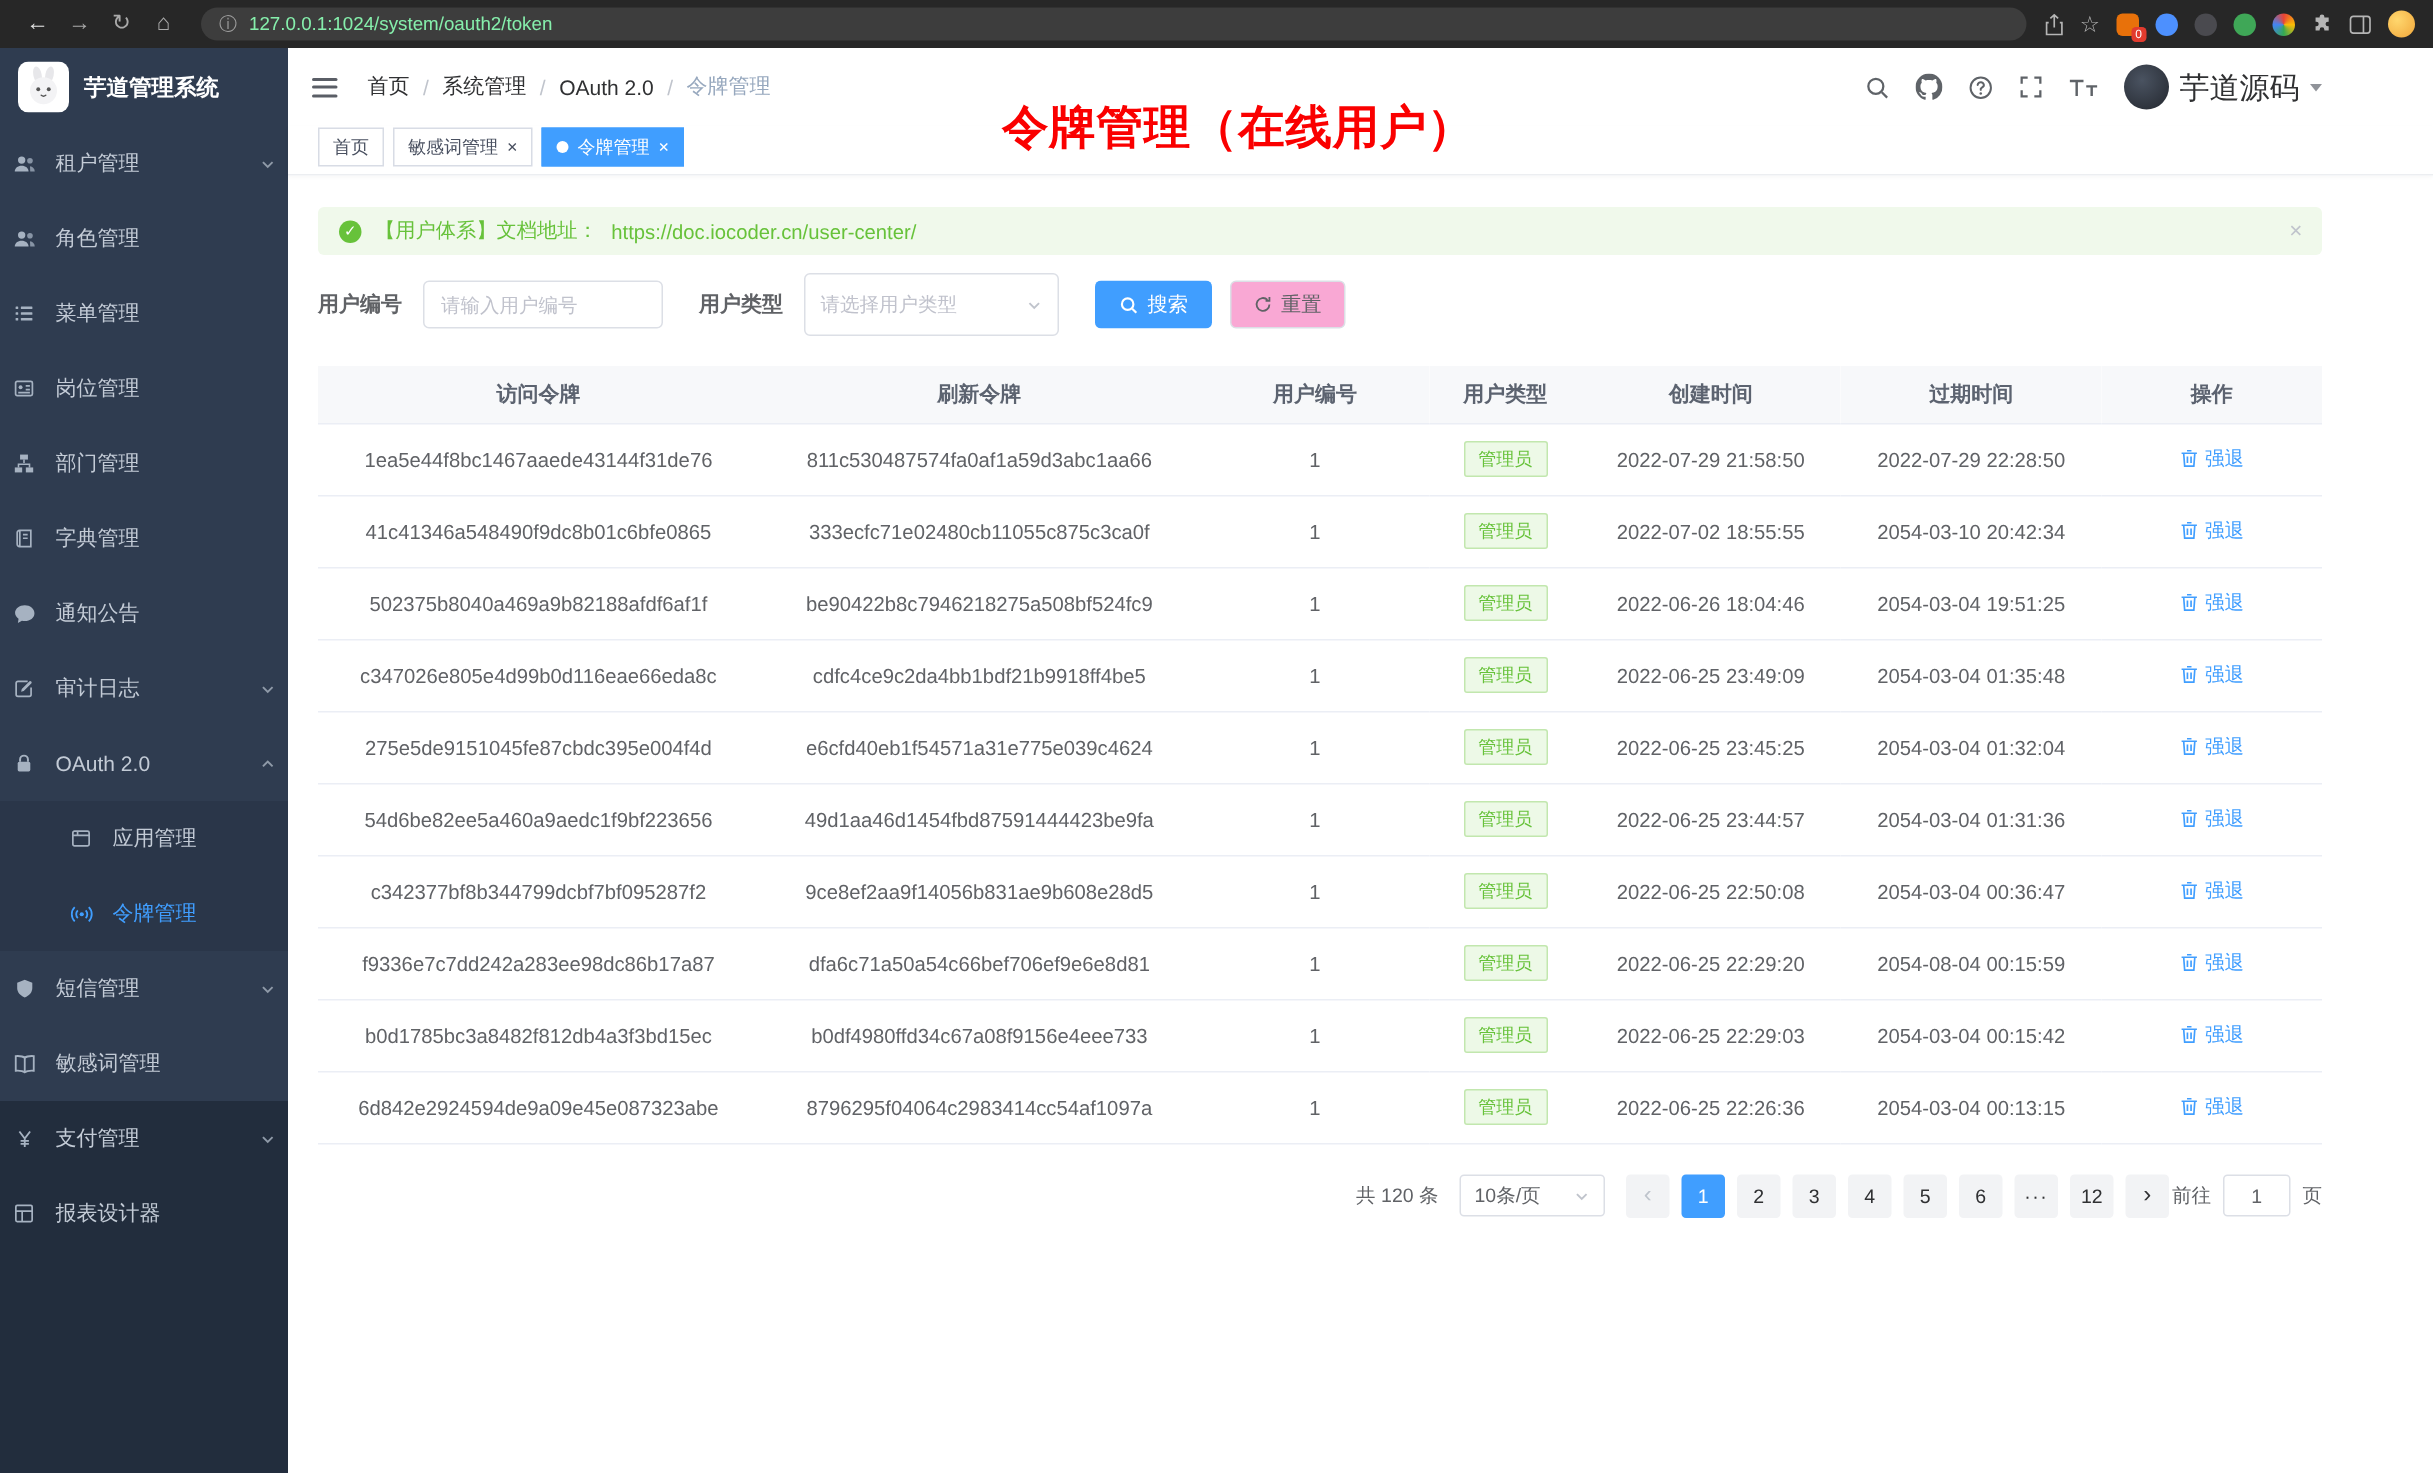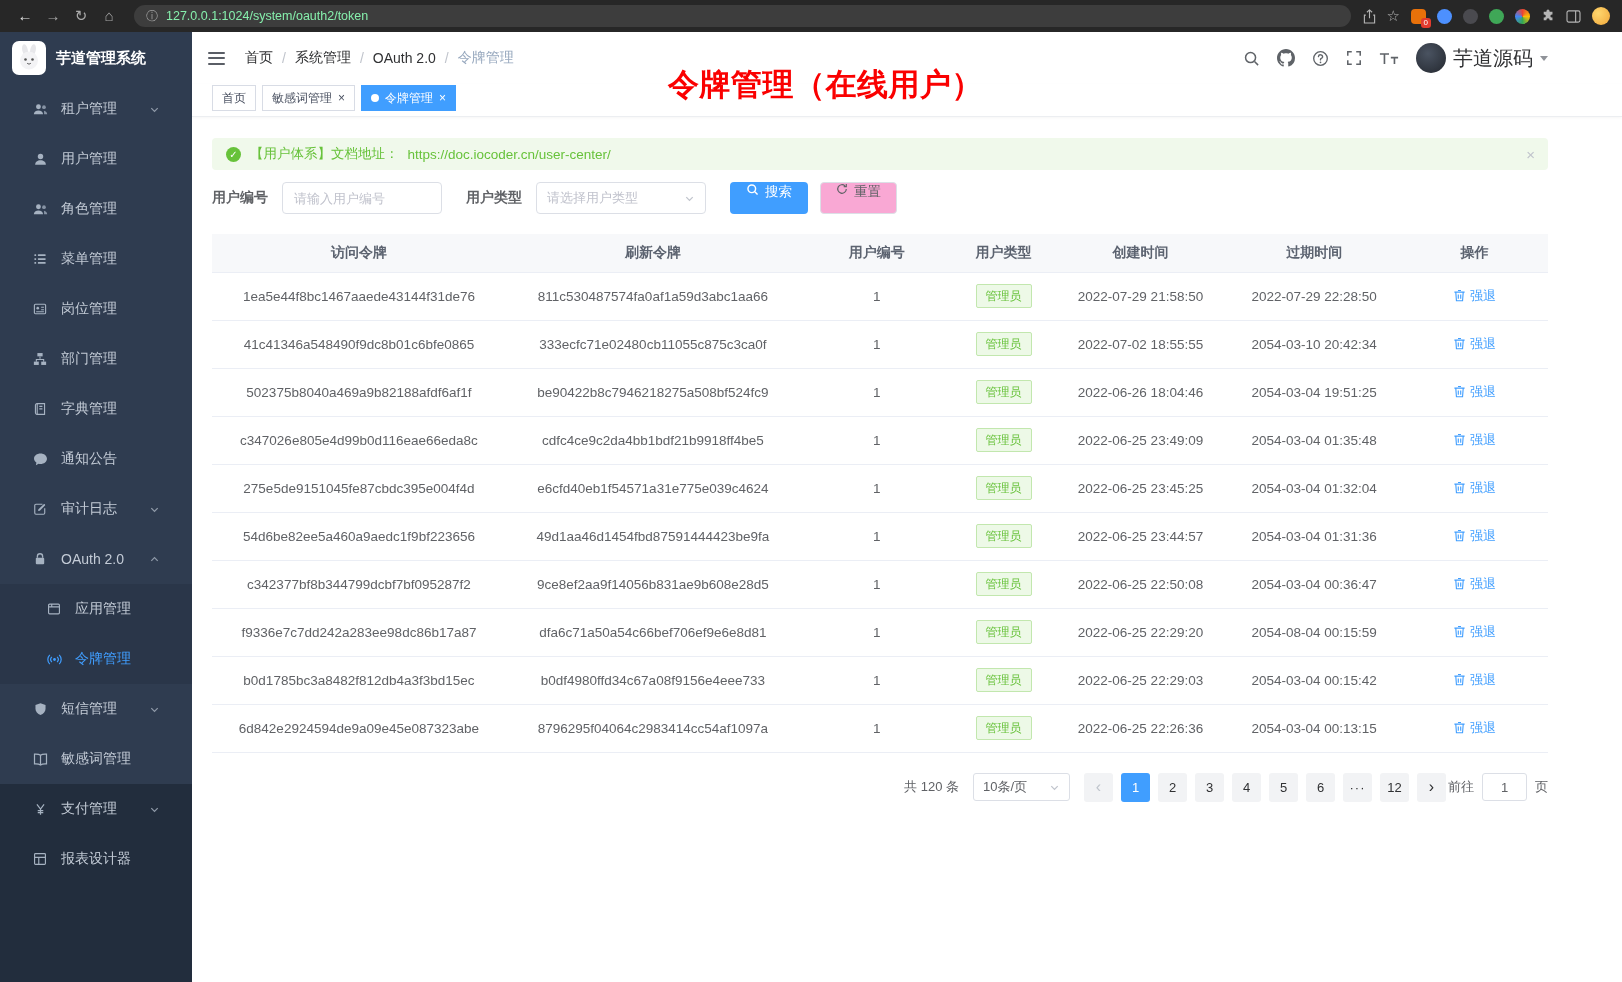--- a/index.html
+++ b/index.html
@@ -21,21 +21,21 @@
 .ext .badge{position:absolute;right:-5px;bottom:-4px;background:#e23b2e;color:#fff;font-size:8px;line-height:1;padding:1px 3px;border-radius:3px}
 .b-avatar{width:18px;height:18px;border-radius:50%;background:radial-gradient(circle at 35% 35%,#ffd76e,#f0a63a);cursor:pointer}
 
 
 .app{display:flex;height:950px}
 .sidebar{width:192px;flex-shrink:0;background:var(--sidebar-bg,#222d3d);display:flex;flex-direction:column}
 .logo{height:52px;background:var(--sidebar-item-bg,#2f3c50);display:flex;align-items:center;gap:10px;padding:0 12px;cursor:pointer}
 .logo-img{display:inline-flex;line-height:0}
 .logo-text{color:#fff;font-size:15px;font-weight:700;white-space:nowrap}
 .menu{flex:1;overflow:hidden}
-.menu-item{height:50px;display:flex;align-items:center;gap:13px;padding:0 32px;background:var(--sidebar-item-bg,#2f3c50);color:#c3cbd6;font-size:14px;cursor:pointer;white-space:nowrap}
+.menu-item{height:50px;display:flex;align-items:center;gap:13px;padding:0 8px;background:var(--sidebar-item-bg,#2f3c50);color:#c3cbd6;font-size:14px;cursor:pointer;white-space:nowrap}
 .menu-item.base{background:transparent}
 .menu-item .icn{color:#a6b2c1;width:16px;display:inline-flex;justify-content:center;line-height:0;flex-shrink:0}
 .menu-item .lbl{flex:1;overflow:hidden}
 .menu-item .chev{color:#8f9aa8;margin-left:auto;display:inline-flex;line-height:0}
 .chev.up{transform:rotate(180deg)}
 .submenu .menu-item{background:var(--submenu-bg,#2a3649);padding-left:46px}
 .menu-item.active{color:var(--primary,#409eff)}
 .menu-item.active .icn{color:var(--primary,#409eff)}
 
 .main{flex:1;display:flex;flex-direction:column;min-width:0;background:#fff}
@@ -67,24 +67,24 @@
 .alert{position:relative;height:32px;background:#f0f9eb;border-radius:4px;display:flex;align-items:center;gap:9px;padding:0 14px;color:var(--success,#67c23a);font-size:13.5px;margin-bottom:12px}
 .alert-check{width:15px;height:15px;border-radius:50%;background:var(--success,#67c23a);color:#fff;display:inline-flex;align-items:center;justify-content:center;font-size:10px;flex-shrink:0}
 .alert-link{color:var(--success,#67c23a);cursor:pointer}
 .alert-close{position:absolute;right:13px;top:50%;transform:translateY(-50%);color:#c0c4cc;font-size:15px;cursor:pointer;line-height:1}
 
 .filters{display:flex;align-items:center;margin-bottom:20px}
 .fgroup{display:flex;align-items:center;margin-right:24px}
 .flabel{font-weight:700;color:#606266;margin-right:14px;white-space:nowrap}
 .ftext{width:160px;height:32px;border:1px solid #dcdfe6;border-radius:4px;padding:0 11px;font-size:13px;color:#606266;outline:none;font-family:inherit;background:#fff}
 .ftext::placeholder{color:#c0c2cc}
-.fselect{width:170px;height:32px;border:1px solid #dcdfe6;border-radius:4px;display:flex;align-items:center;justify-content:space-between;padding:0 10px;cursor:pointer;background:#fff}
+.fselect{width:170px;height:42px;border:1px solid #dcdfe6;border-radius:4px;display:flex;align-items:center;justify-content:space-between;padding:0 10px;cursor:pointer;background:#fff}
 .fselect .ph{color:#c0c2cc;font-size:13px}
 .selchev{display:inline-flex;line-height:0;color:#c0c4cc}
-.btn{height:32px;display:inline-flex;gap:6px;padding:0 15px;border-radius:4px;font-size:13.5px;cursor:pointer;border:1px solid transparent;font-family:Liberation Sans, sans-serif}
+.btn{height:32px;display:inline-flex;align-items:center;gap:6px;padding:0 15px;border-radius:4px;font-size:13.5px;cursor:pointer;border:1px solid transparent;font-family:Liberation Sans, sans-serif}
 .btn .icn{display:inline-flex;line-height:0}
 .btn-primary{background:var(--primary,#409eff);color:#fff}
 .btn-plain{background:#f9a8d4;border-color:#dcdfe6;color:#606266;margin-left:12px}
 
 
 .tokens{width:100%;border-collapse:collapse;table-layout:fixed}
 .tokens th{height:38px;background:#f7f8fa;color:#5c6370;font-weight:700;font-size:14px;border-bottom:1px solid #ebeef5;text-align:center;white-space:nowrap;overflow:hidden}
 .tokens td{height:48px;border-bottom:1px solid #ebeef5;color:#606266;font-size:13.5px;text-align:center;white-space:nowrap;overflow:hidden}
 .tag-success{display:inline-block;padding:2px 9px;font-size:12px;line-height:1.5;color:var(--success,#67c23a);background:#edf9e7;border:1px solid #c2e7ae;border-radius:2px}
 .link-blue{color:var(--primary,#409eff);cursor:pointer;display:inline-flex;align-items:center;gap:4px;font-size:13px}
@@ -178,29 +178,20 @@
           <span class="lbl">租户管理</span>
           <span class="chev">
             <svg viewBox="0 0 12 12" width="11" height="11" fill="none" stroke="currentColor" stroke-width="1.4">
               <path d="M2.5 4.5L6 8l3.5-3.5"></path>
             </svg>
           </span>
         </div>
         <div class="menu-item">
           <span class="icn">
             <svg viewBox="0 0 16 16" width="15" height="15" fill="currentColor">
-              <circle cx="8" cy="4.7" r="2.9"></circle>
-              <path d="M2.3 13.5c0-3 2.5-4.7 5.7-4.7s5.7 1.7 5.7 4.7z"></path>
-            </svg>
-          </span>
-          <span class="lbl">用户管理</span>
-        </div>
-        <div class="menu-item">
-          <span class="icn">
-            <svg viewBox="0 0 16 16" width="15" height="15" fill="currentColor">
               <circle cx="5.8" cy="5" r="2.6"></circle>
               <path d="M.9 13.1c0-2.5 2.1-4.1 4.9-4.1s4.9 1.6 4.9 4.1z"></path>
               <circle cx="11.7" cy="5.5" r="2" opacity=".75"></circle>
               <path d="M11.7 9.4c2 .3 3.4 1.7 3.4 3.7h-3.2z" opacity=".75"></path>
             </svg>
           </span>
           <span class="lbl">角色管理</span>
         </div>
         <div class="menu-item">
           <span class="icn">

